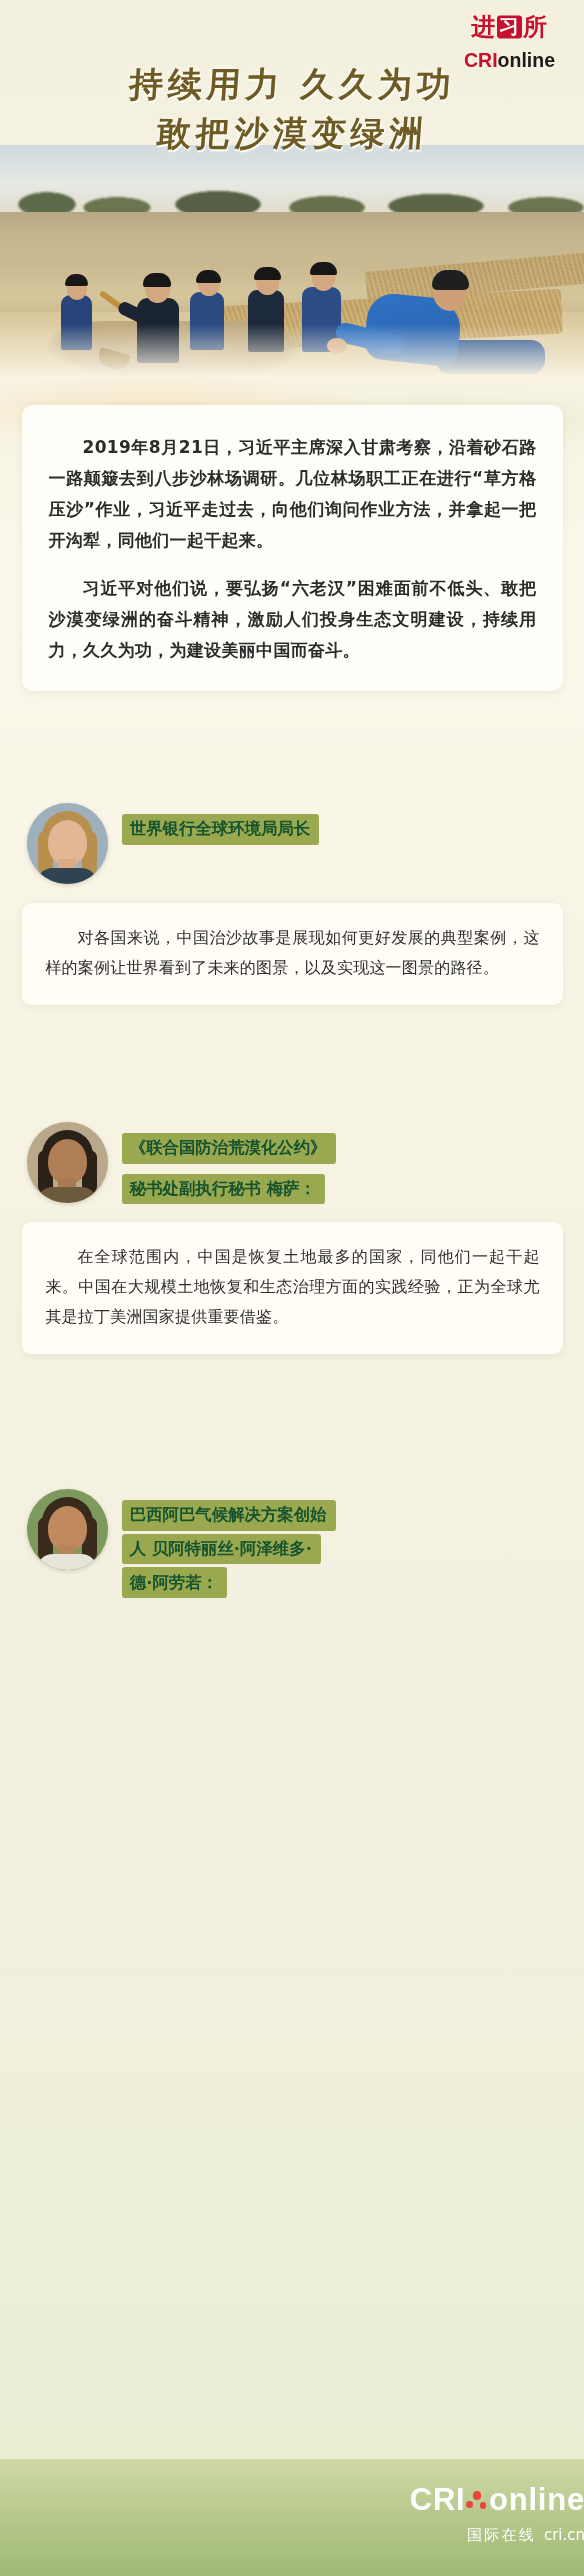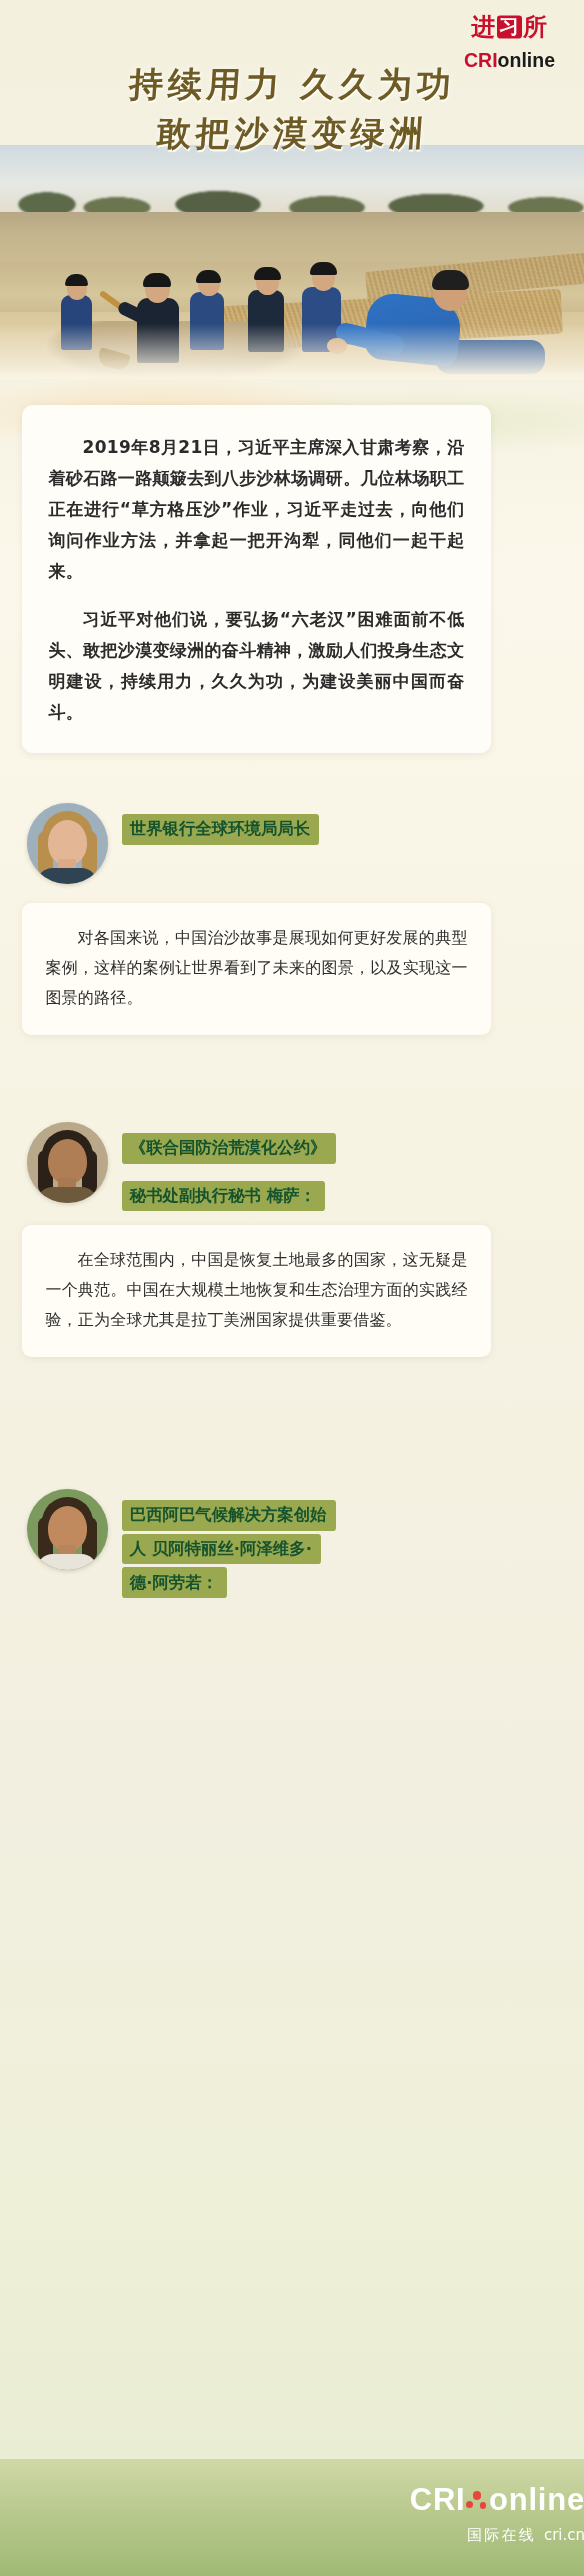--- a/index.html
+++ b/index.html
@@ -180,21 +180,21 @@
   .wash {
     position: absolute; top: 366px; left: 0; width: 585px; height: 94px;
     background: radial-gradient(ellipse 327px 55px at 156px 47px, rgba(246,214,160,.5) 0%, rgba(246,214,160,0) 70%),
                 radial-gradient(ellipse 359px 47px at 436px 55px, rgba(222,230,190,.6) 0%, rgba(222,230,190,0) 70%);
   }
 
   
   .card {
     position: absolute;
     left: 22px;
-    width: 469px;
+    width: 541px;
     background: #fffdf6;
     border-radius: 11px;
     box-shadow: 0 1.6px 7.8px rgba(120,110,70,.10);
   }
   .lead-card {
     top: 405px;
     padding: 26.5px 26.5px 25px 26.5px;
     background: #fffdf7;
   }
   .lead-p {
@@ -383,24 +383,24 @@
       <div class="avatar">
         <div class="av-bg" style="background:#b9a98a;"></div>
         <div class="av-hair" style="background:#2b2118;"></div>
         <div class="av-hair2" style="background:#2b2118;"></div>
         <div class="av-hair3" style="background:#2b2118;"></div>
         <div class="av-face" style="background:#b07e55;"></div>
         <div class="av-neck" style="background:#a97a52;"></div>
         <div class="av-cloth" style="background:#6d5a3d;"></div>
       </div>
       <div><span class="q-name">《联合国防治荒漠化公约》</span></div>
-      <div style="margin-top:17px;"><span class="q-name">秘书处副执行秘书 梅萨：</span></div>
+      <div style="margin-top:10px;"><span class="q-name">秘书处副执行秘书 梅萨：</span></div>
     </div>
     <div class="q-body">
-      <p class="q-text">在全球范围内，中国是恢复土地最多的国家，这无疑是一个典范。中国在大规模土地恢复和生态治理方面的实践经验，正为全球尤其是拉丁美洲国家提供重要借鉴。</p>
+      <p class="q-text">在全球范围内，中国是恢复土地最多的国家，同他们一起干起来。中国在大规模土地恢复和生态治理方面的实践经验，正为全球尤其是拉丁美洲国家提供重要借鉴。</p>
     </div>
   </div>
 
   <div class="card quote-card" style="top: 1489px;">
     <div class="q-head">
       <div class="avatar">
         <div class="av-bg" style="background:#7d9a5e;"></div>
         <div class="av-hair" style="background:#3a2a1c;"></div>
         <div class="av-hair2" style="background:#3a2a1c;"></div>
         <div class="av-hair3" style="background:#3a2a1c;"></div>

